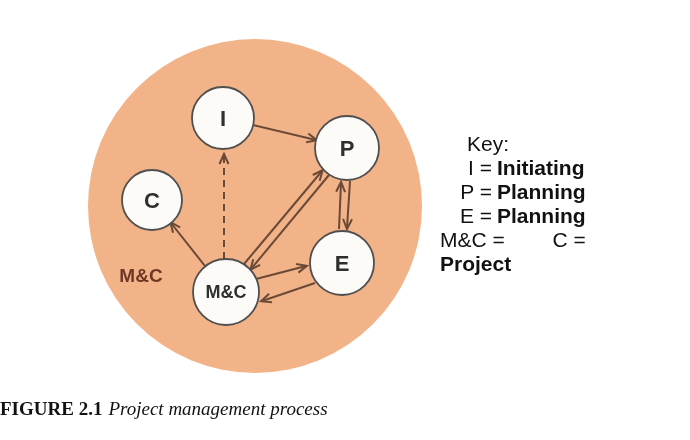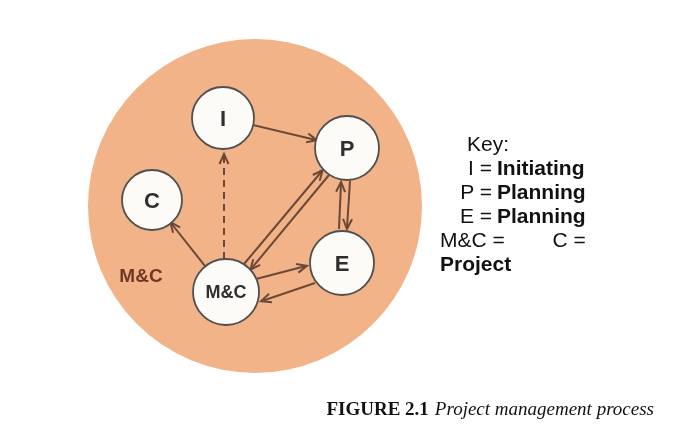--- a/index.html
+++ b/index.html
@@ -31,21 +31,21 @@
     position:absolute;left:440px;top:124px;color:var(--text,#111111);
     font-size:21px;line-height:24px;margin-top:8px;
   }
   .key-title{margin-left:27px;}
   .key-rows{display:grid;grid-template-columns:52px auto;column-gap:5px;}
   .key-term{text-align:right;white-space:nowrap;}
   .key-def{text-align:left;white-space:nowrap;font-weight:bold;}
 
   
   .caption{
-    position:absolute;left:0;top:398px;width:654px;text-align:right;
+    position:absolute;left:0;top:398px;width:654px;text-align:left;
     font-family:"Liberation Serif",serif;font-size:19px;color:#121212;white-space:nowrap;
   }
   .caption-label{font-weight:bold;}
   .caption-title{font-style:italic;margin-left:6px;}
 </style>
 </head>
 <body>
 
 <div class="stage">
 

